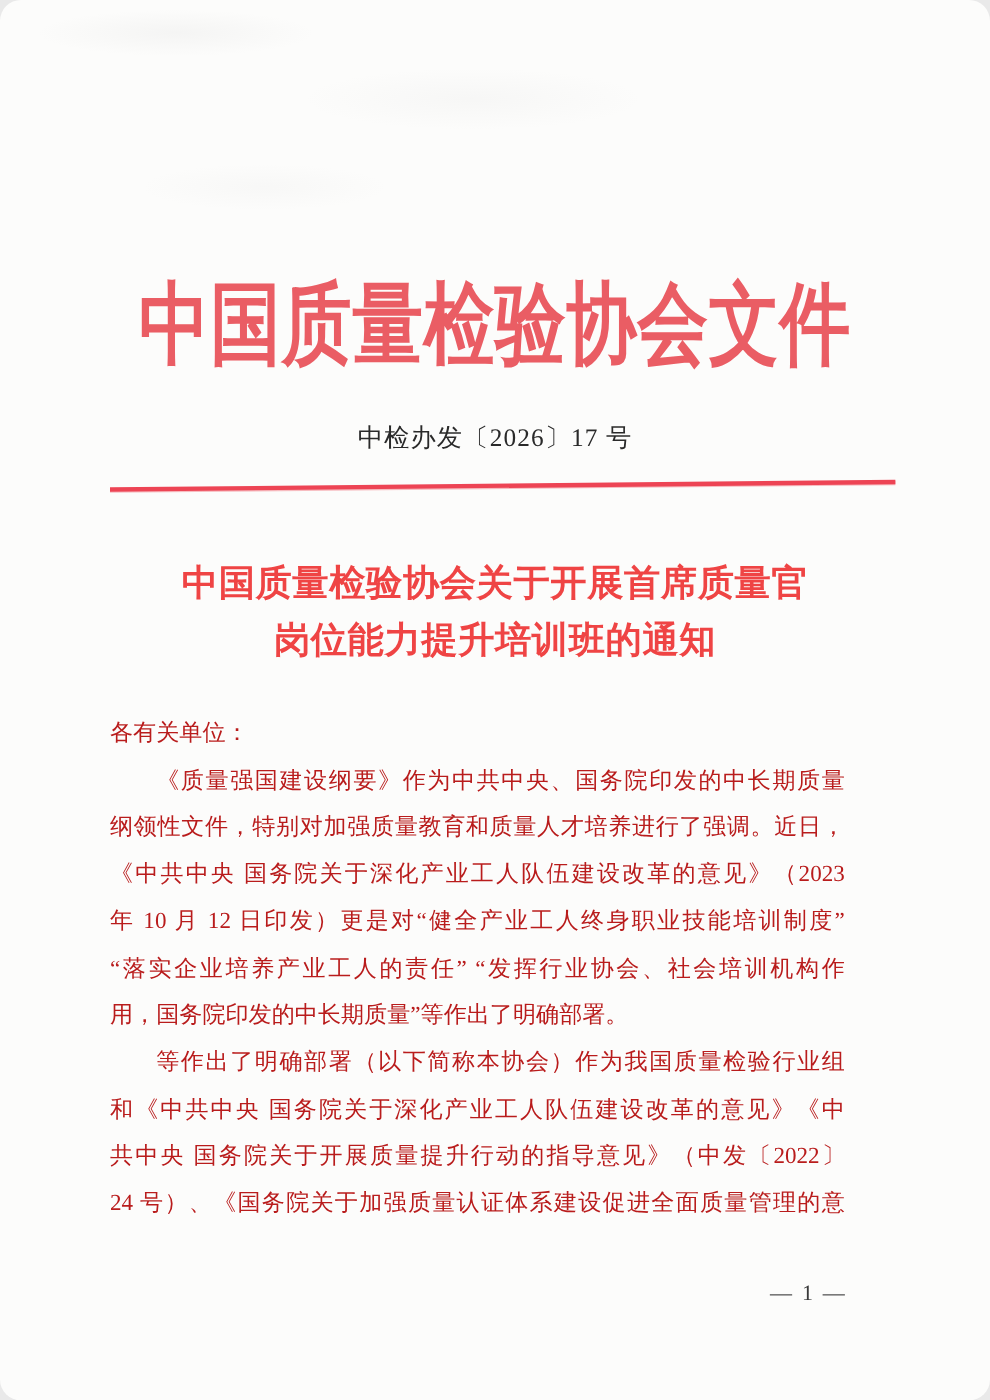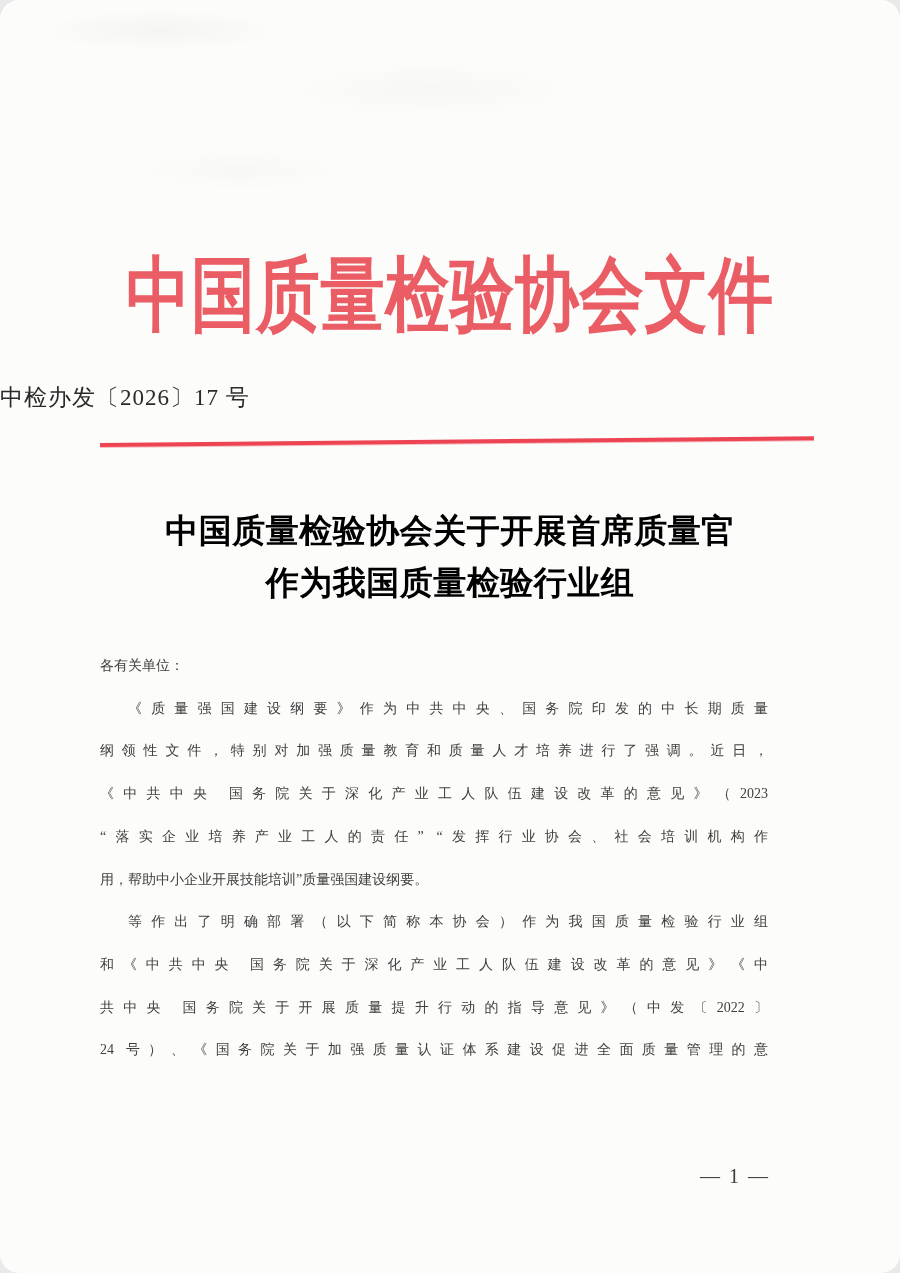--- a/index.html
+++ b/index.html
@@ -34,45 +34,46 @@
     font-size:82px;line-height:96px;
     font-weight:bold;
     color:var(--letterhead-red);
     white-space:nowrap;
     transform:scaleX(0.78);
     transform-origin:50% 50%;
     letter-spacing:1px;
   }
   .doc-number{
     position:absolute;top:383px;left:0;right:0;
+    text-align:center;
     font-size:23px;line-height:30px;
     color:#2a2a2a;
     letter-spacing:1px;
   }
   .red-rule{
     position:absolute;top:443px;left:100px;
     width:714px;height:4px;
     background:var(--rule-red);
     box-shadow:0 1px 0 rgba(237,68,84,.35);
     transform:rotate(-0.55deg);
     transform-origin:left center;
   }
   .doc-title{
     position:absolute;top:505px;left:0;right:0;
     text-align:center;
     font-size:33px;line-height:52px;
     font-weight:bold;
-    color:#000000;
+    color:#ef4444;
     letter-spacing:0.5px;
   }
   .body-text{
     position:absolute;top:645px;left:100px;
     width:668px;
-    font-size:14px;line-height:42.7px;
-    color:#404040;
+    font-size:21px;line-height:42.7px;
+    color:#b91c1c;
   }
   .bline{
     text-align:justify;
     text-align-last:justify;
     text-justify:inter-character;
     white-space:nowrap;
   }
   .bline.end{
     text-align-last:left;
   }
@@ -94,30 +95,31 @@
   <div class="smudge"></div>
 
   <div class="letterhead">中国质量检验协会文件</div>
 
   <div class="doc-number">中检办发〔2026〕17 号</div>
 
   <div class="red-rule"></div>
 
   <div class="doc-title">
     <div>中国质量检验协会关于开展首席质量官</div>
-    <div>作为我国质量检验行业组</div>
+    <div>岗位能力提升培训班的通知</div>
   </div>
 
   <div class="body-text">
     <div class="bline end">各有关单位：</div>
     <div class="bline indent">《质量强国建设纲要》作为中共中央、国务院印发的中长期质量</div>
     <div class="bline">纲领性文件，特别对加强质量教育和质量人才培养进行了强调。近日，</div>
     <div class="bline">《中共中央 国务院关于深化产业工人队伍建设改革的意见》（2023</div>
+    <div class="bline">年 10 月 12 日印发）更是对“健全产业工人终身职业技能培训制度”</div>
     <div class="bline">“落实企业培养产业工人的责任” “发挥行业协会、社会培训机构作</div>
-    <div class="bline end">用，帮助中小企业开展技能培训”质量强国建设纲要。</div>
+    <div class="bline end">用，国务院印发的中长期质量”等作出了明确部署。</div>
     <div class="bline indent">等作出了明确部署（以下简称本协会）作为我国质量检验行业组</div>
     <div class="bline">和《中共中央 国务院关于深化产业工人队伍建设改革的意见》《中</div>
     <div class="bline">共中央 国务院关于开展质量提升行动的指导意见》（中发〔2022〕</div>
     <div class="bline">24 号）、《国务院关于加强质量认证体系建设促进全面质量管理的意</div>
   </div>
 
   <div class="page-number">— 1 —</div>
 
 </div>
 

